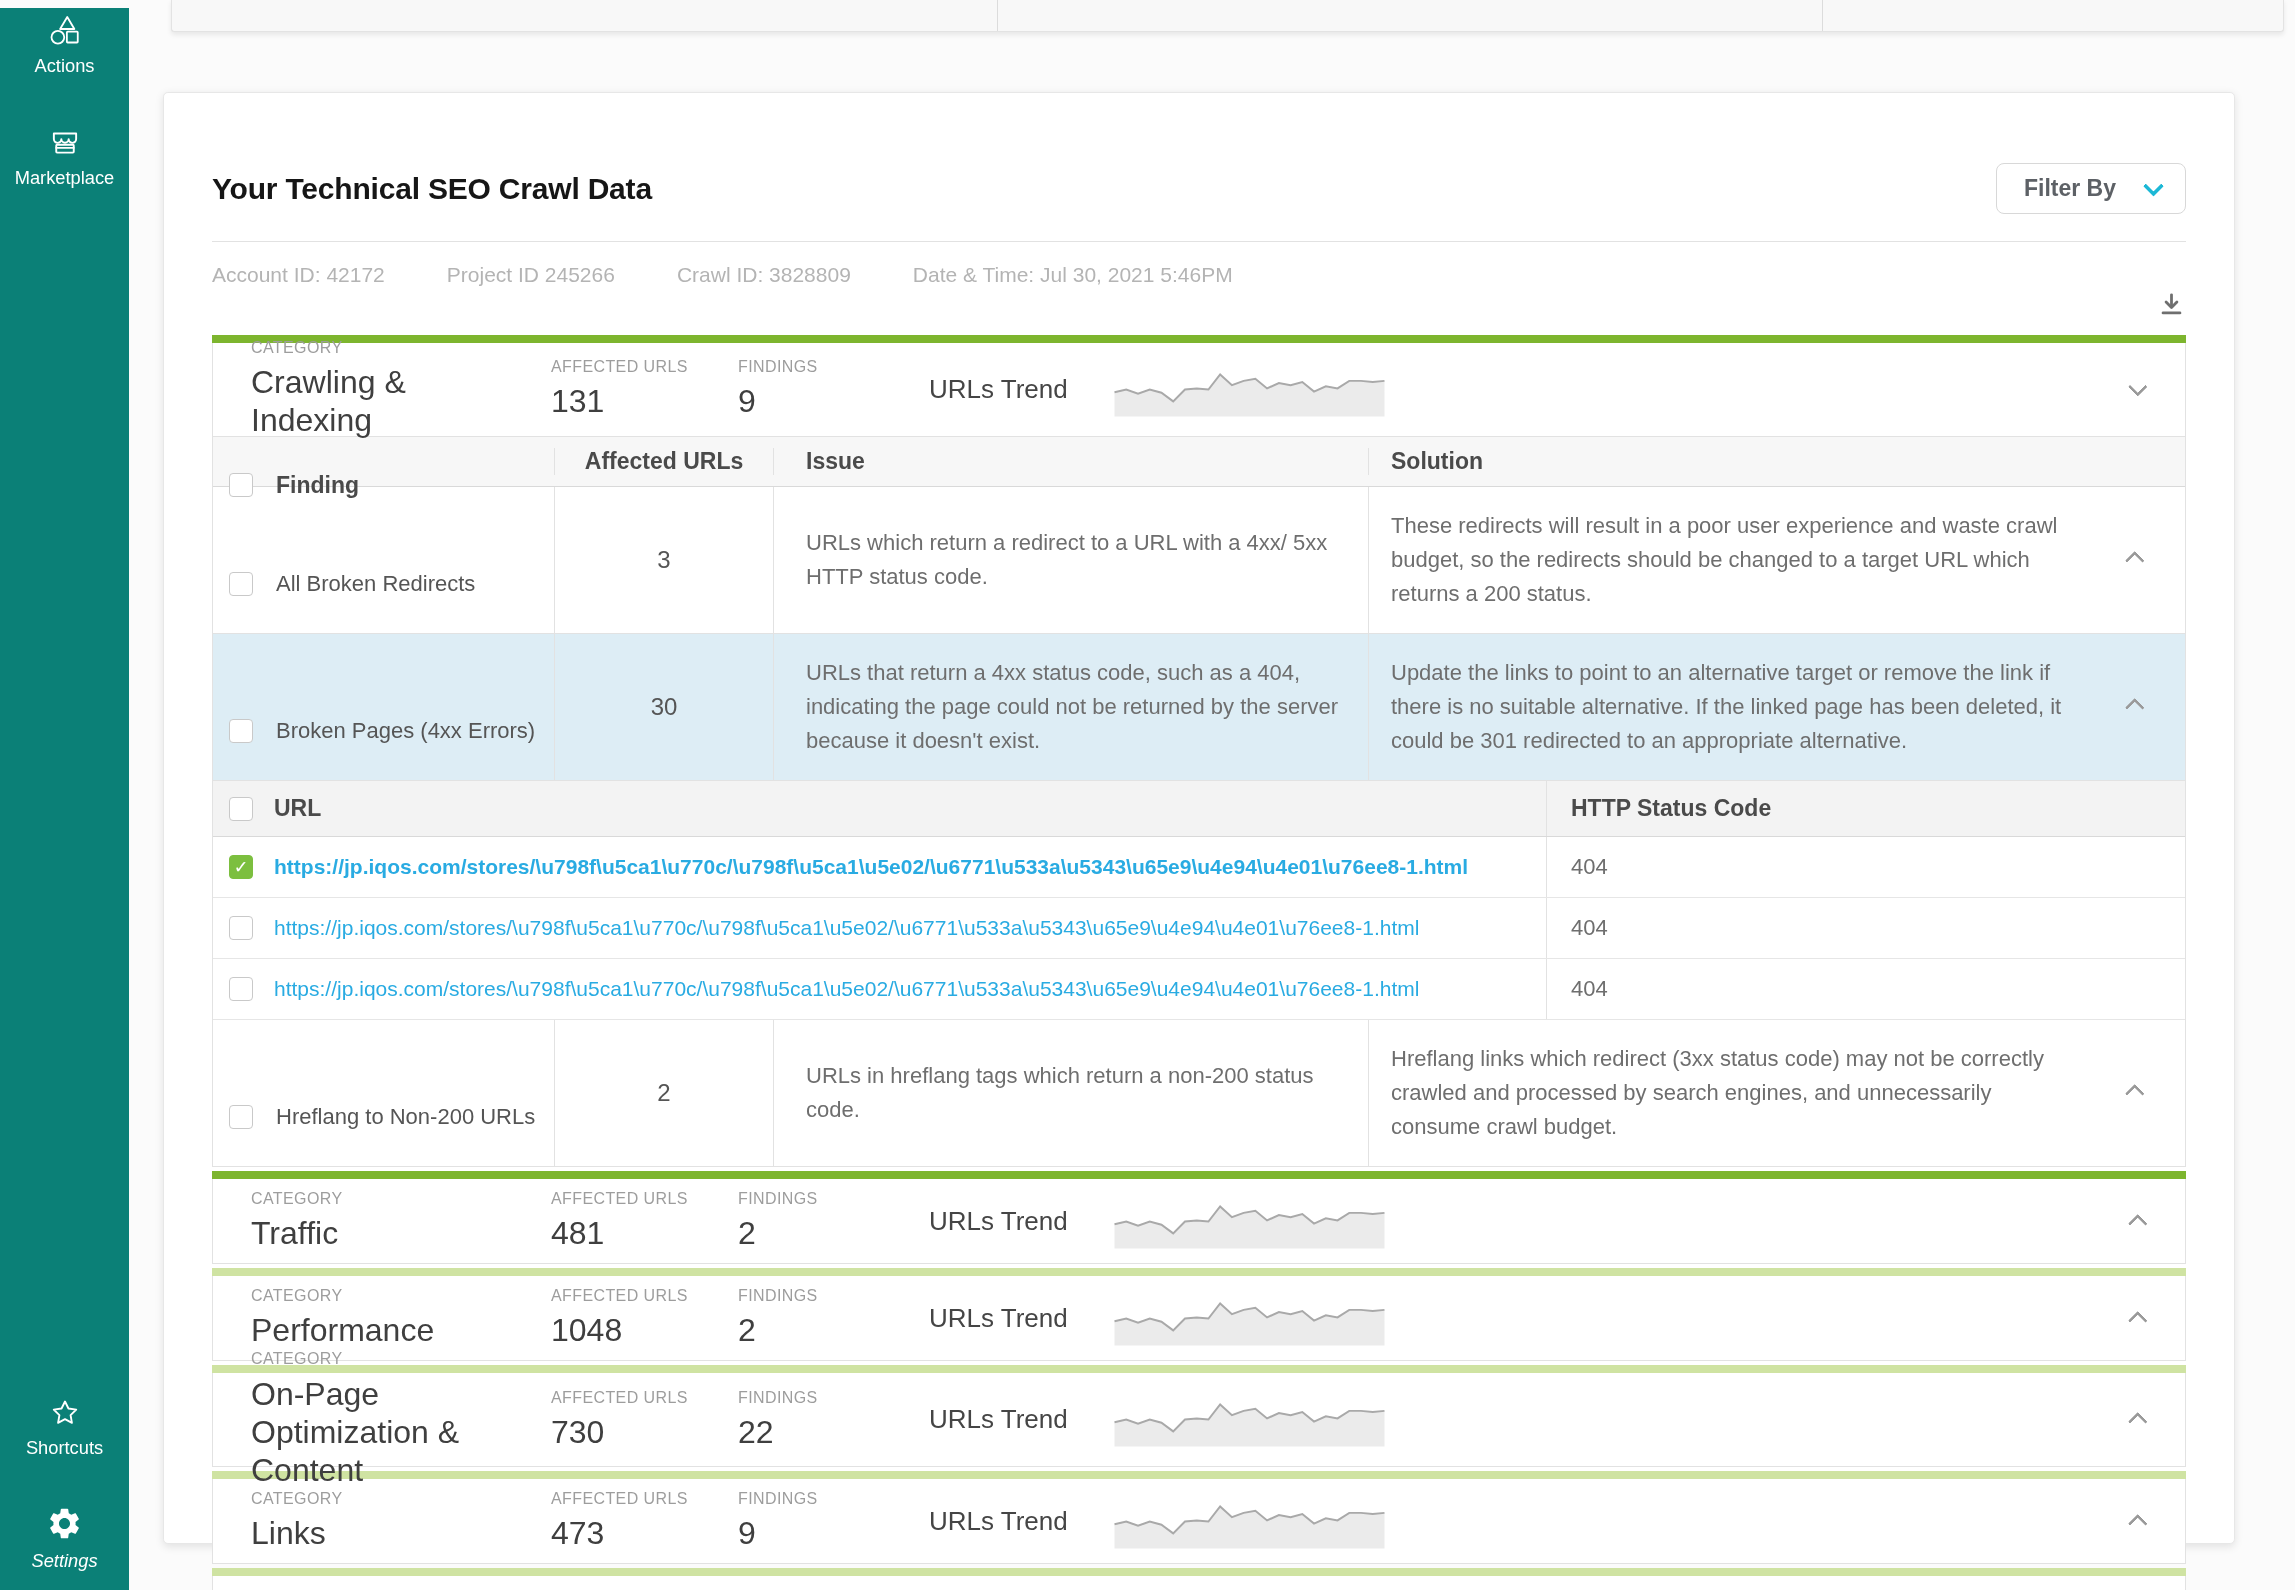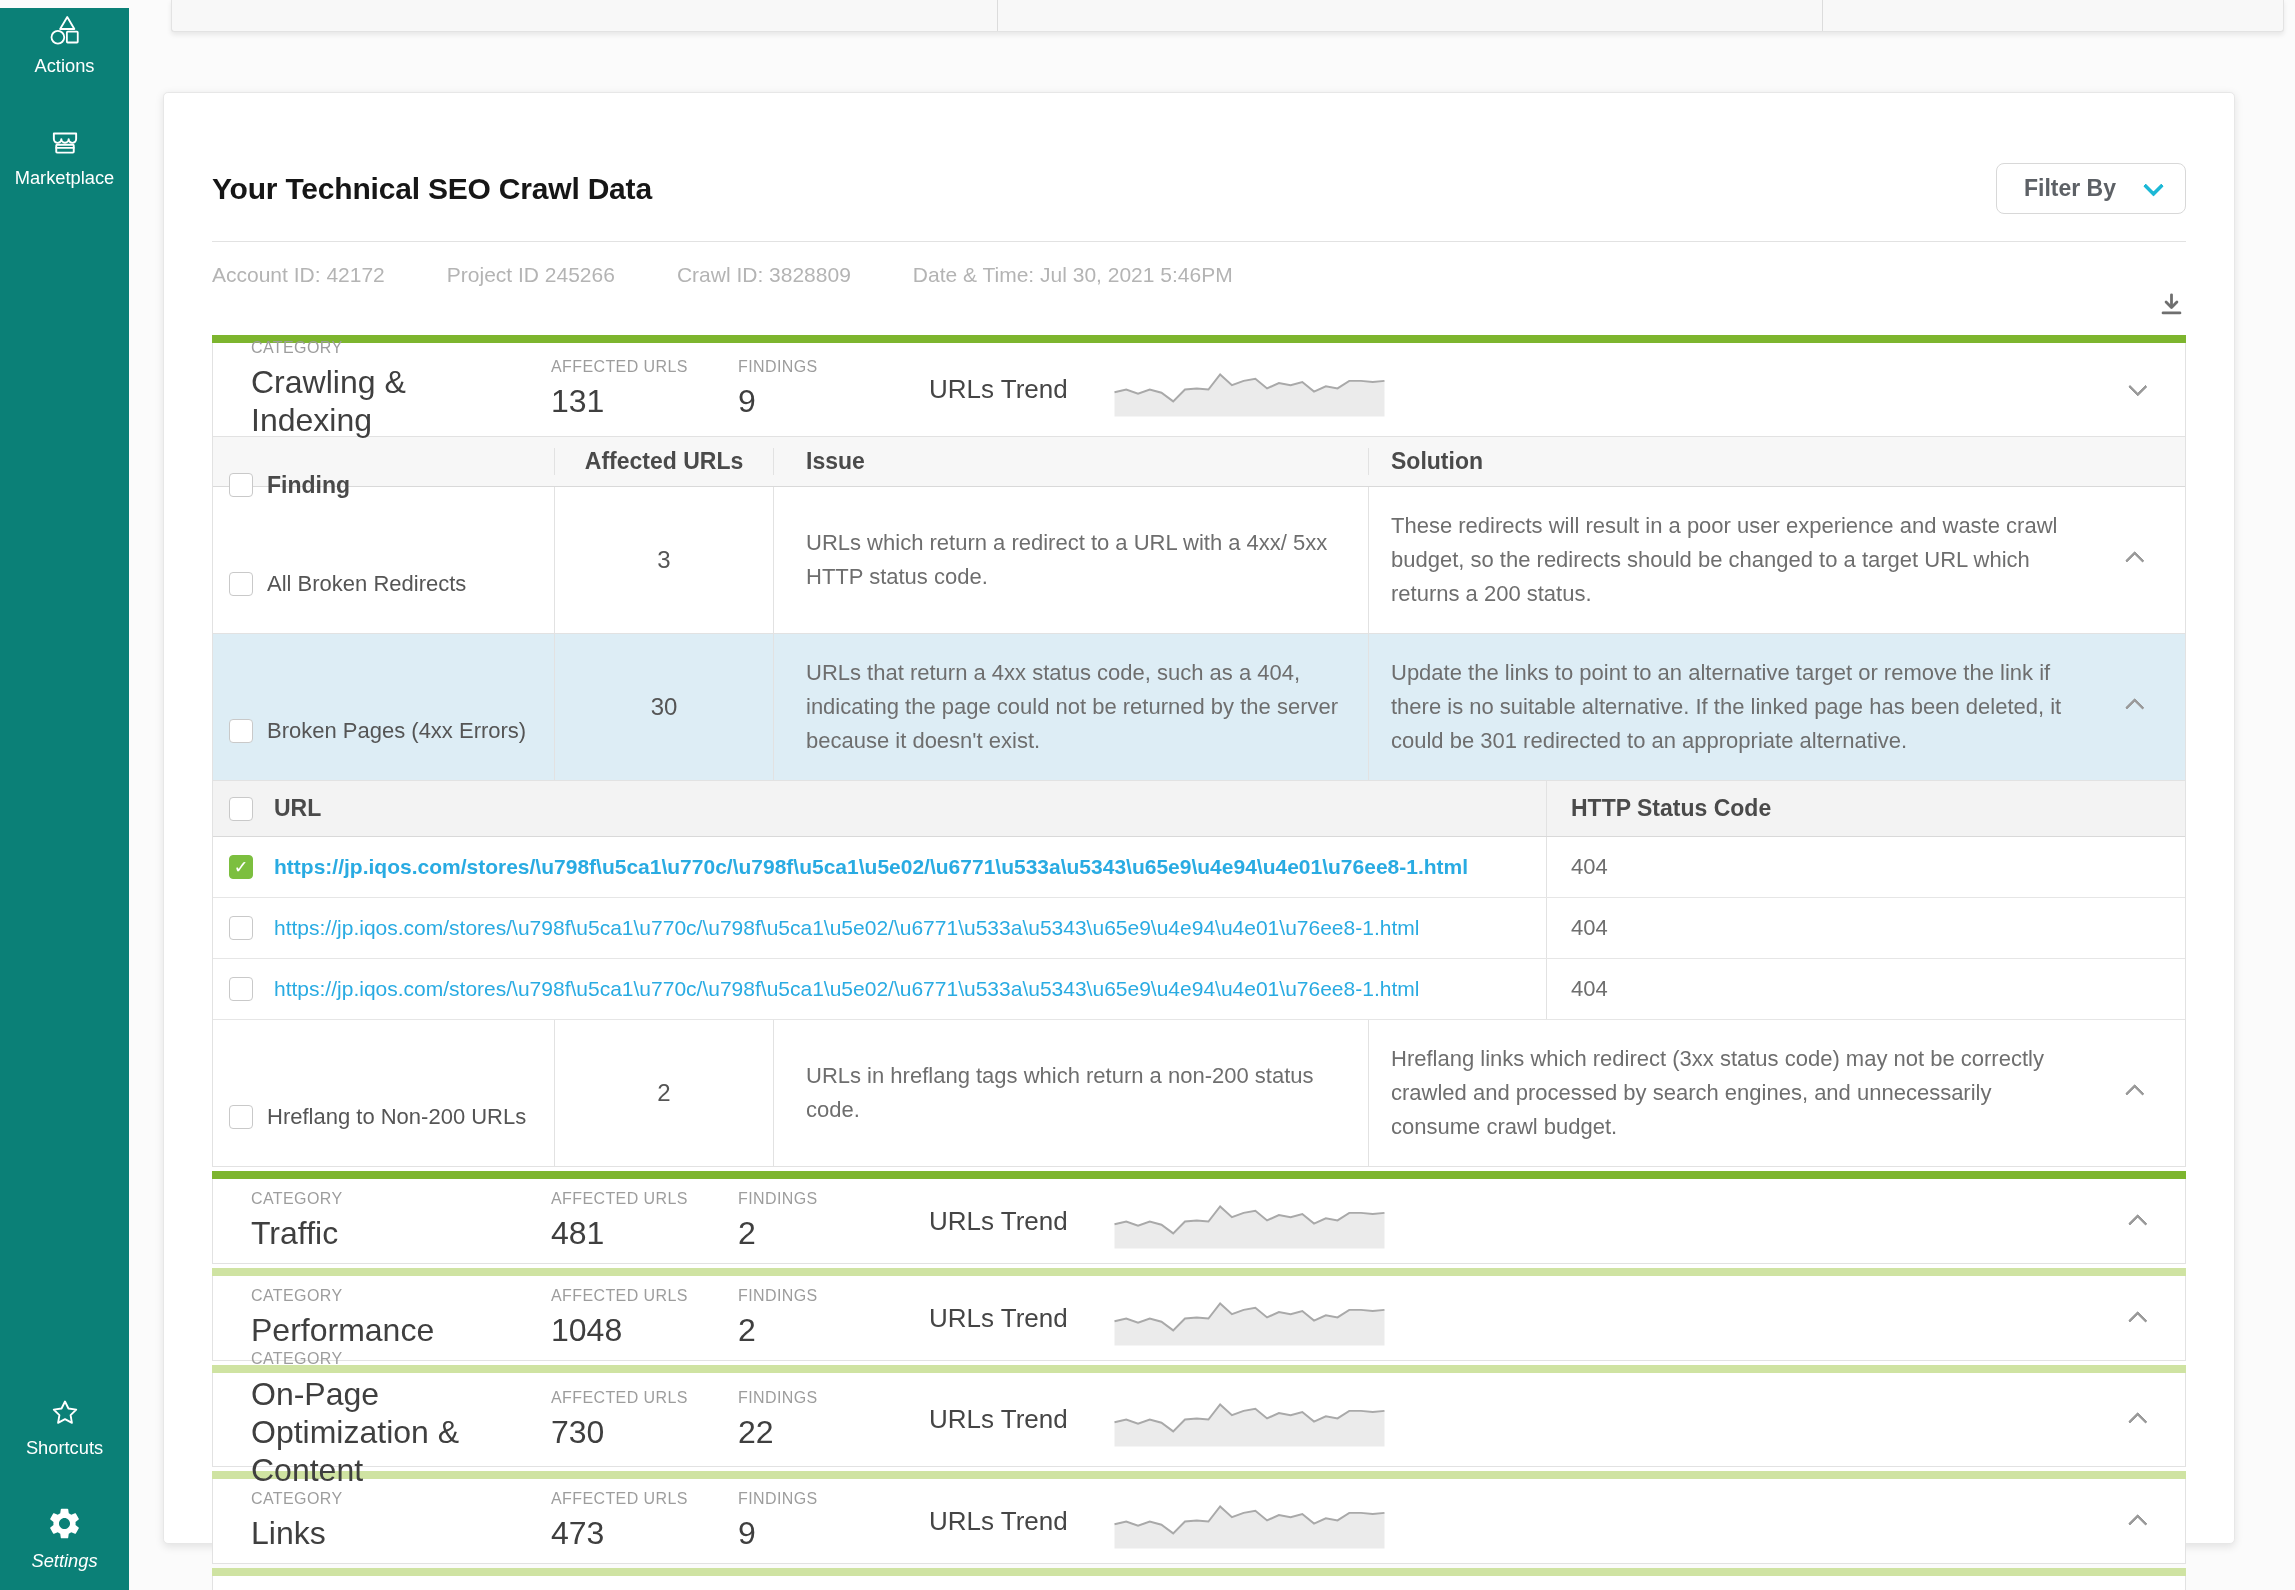--- a/index.html
+++ b/index.html
@@ -54,21 +54,21 @@
   .w-name { width:300px; } .w-aff { width:187px; } .w-find { width:191px;justify-content:flex-end; }
   .cat-name { max-width:275px; }
   .trend-lbl { width:183px; font-size:26px; color:#454545; font-weight:500; }
   svg.sparkline { width:275px; height:57px; background:#fff; }
   .cat-chev { margin-left:auto; margin-right:41px; }
   
   .f-head { display:flex; align-items:center; height:51px; background:#f7f7f7;
     border-top:0.8px solid #e2e2e2; border-bottom:0.8px solid #d9d9d9; }
   .f-row { display:flex; align-items:stretch; border-bottom:0.8px solid #e2e2e2; background:#fff; }
   .f-row.blue { background:#ddedf5; }
-  .c-find { width:341px; display:flex; align-items:center; gap:14px; padding-left:16px;margin-top:48px; }
+  .c-find { width:341px; display:flex; align-items:center; gap:23px; padding-left:16px;margin-top:48px; }
   .c-aff  { width:219px; display:flex; align-items:center; justify-content:center; border-left:0.8px solid #e2e2e2; }
   .c-iss  { width:595px; display:flex; align-items:center; border-left:0.8px solid #e2e2e2; padding:22px 11px 22px 32px; }
   .c-sol  { flex:1; position:relative; display:flex; align-items:center; border-left:0.8px solid #e2e2e2; padding:22px 120px 22px 22px; }
   .f-head .c-aff, .f-head .c-iss, .f-head .c-sol { border-left:0.8px solid #e2e2e2; }
   .f-head .hd { font-size:23px; font-weight:700; color:#4a4a4a; }
   .f-head .c-iss { padding:0 0 0 32px; } .f-head .c-sol { padding:0 0 0 22px; }
   .find-lbl { font-size:22px; color:#555; }
   .num { font-size:24px; color:#555; }
   .body-txt { font-size:22px; color:#6e6e6e; line-height:1.55; }
   .row-chev { position:absolute; right:44px; top:50%; margin-top:-8px; }

